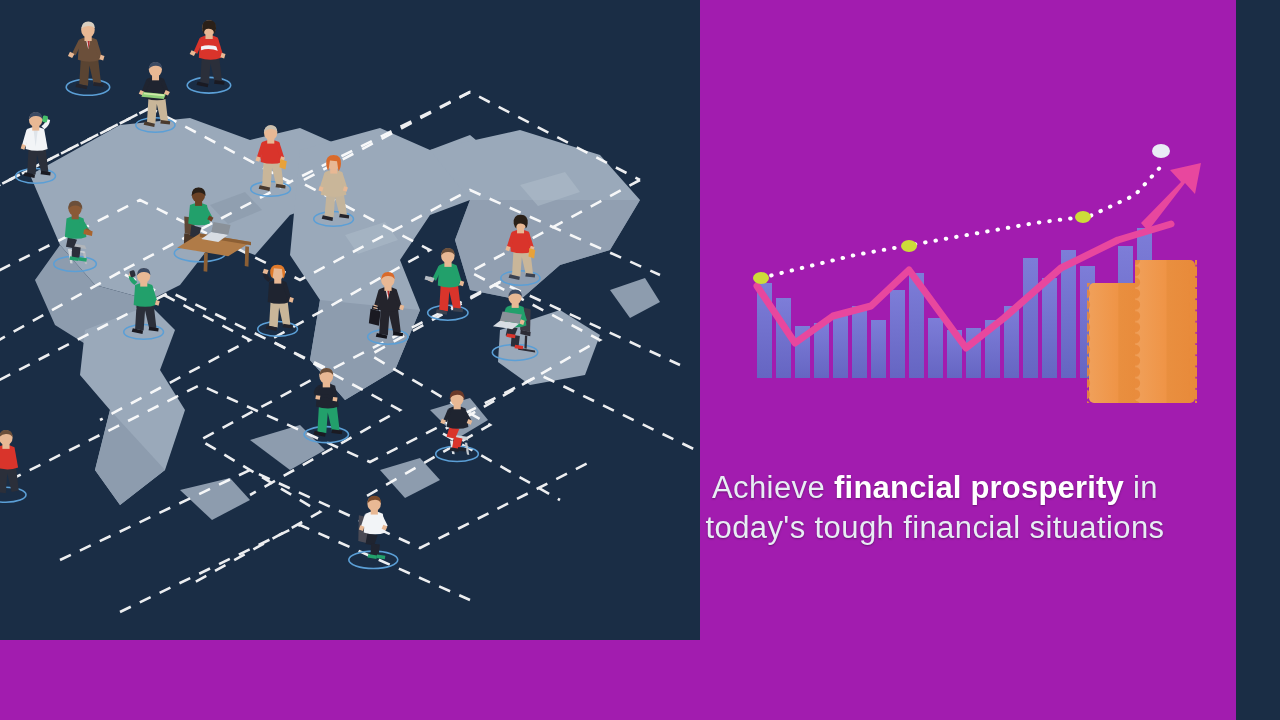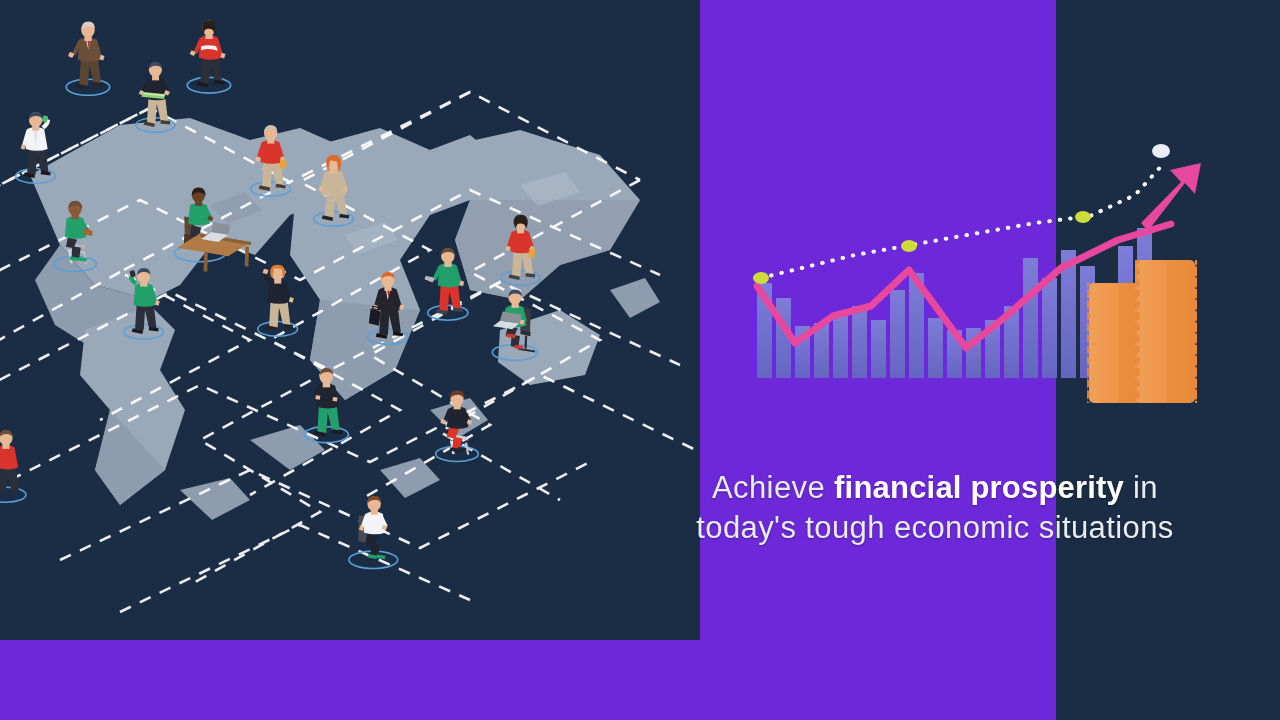--- a/index.html
+++ b/index.html
@@ -5,22 +5,22 @@
 <style>
   * { margin:0; padding:0; box-sizing:border-box; }
   html, body {
     width:1280px; height:720px;
     overflow:hidden;
     background:#1a2d45;
     font-family:"Liberation Sans", sans-serif;
   }
   #slide {
     position:relative;
-    width:1056px; height:720px;
-    background:#6d28d9;
+    width:1236px; height:720px;
+    background:#a21caf;
   }
   
   #map-illustration {
     position:absolute;
     left:0; top:0;
     width:700px; height:640px;
   }
   #map-illustration svg { display:block; width:100%; height:100%; }
 
   
@@ -513,16 +513,16 @@
       <g>
         <rect x="400" y="140" width="60" height="143" rx="5" fill="url(#coinGrad)"></rect>
         <rect x="454" y="140" width="8" height="143" fill="url(#scallopR)"></rect>
         <rect x="398" y="140" width="8" height="143" fill="url(#scallopR)" opacity=".9"></rect>
       </g>
     </svg>
   </div>
 
   <div id="caption">
     <span class="line"><span>Achieve </span><span class="strong">financial prosperity</span><span> in</span></span>
-    <span class="line">today's tough economic situations</span>
+    <span class="line">today's tough financial situations</span>
   </div>
 
 </div>
 
 </body></html>

